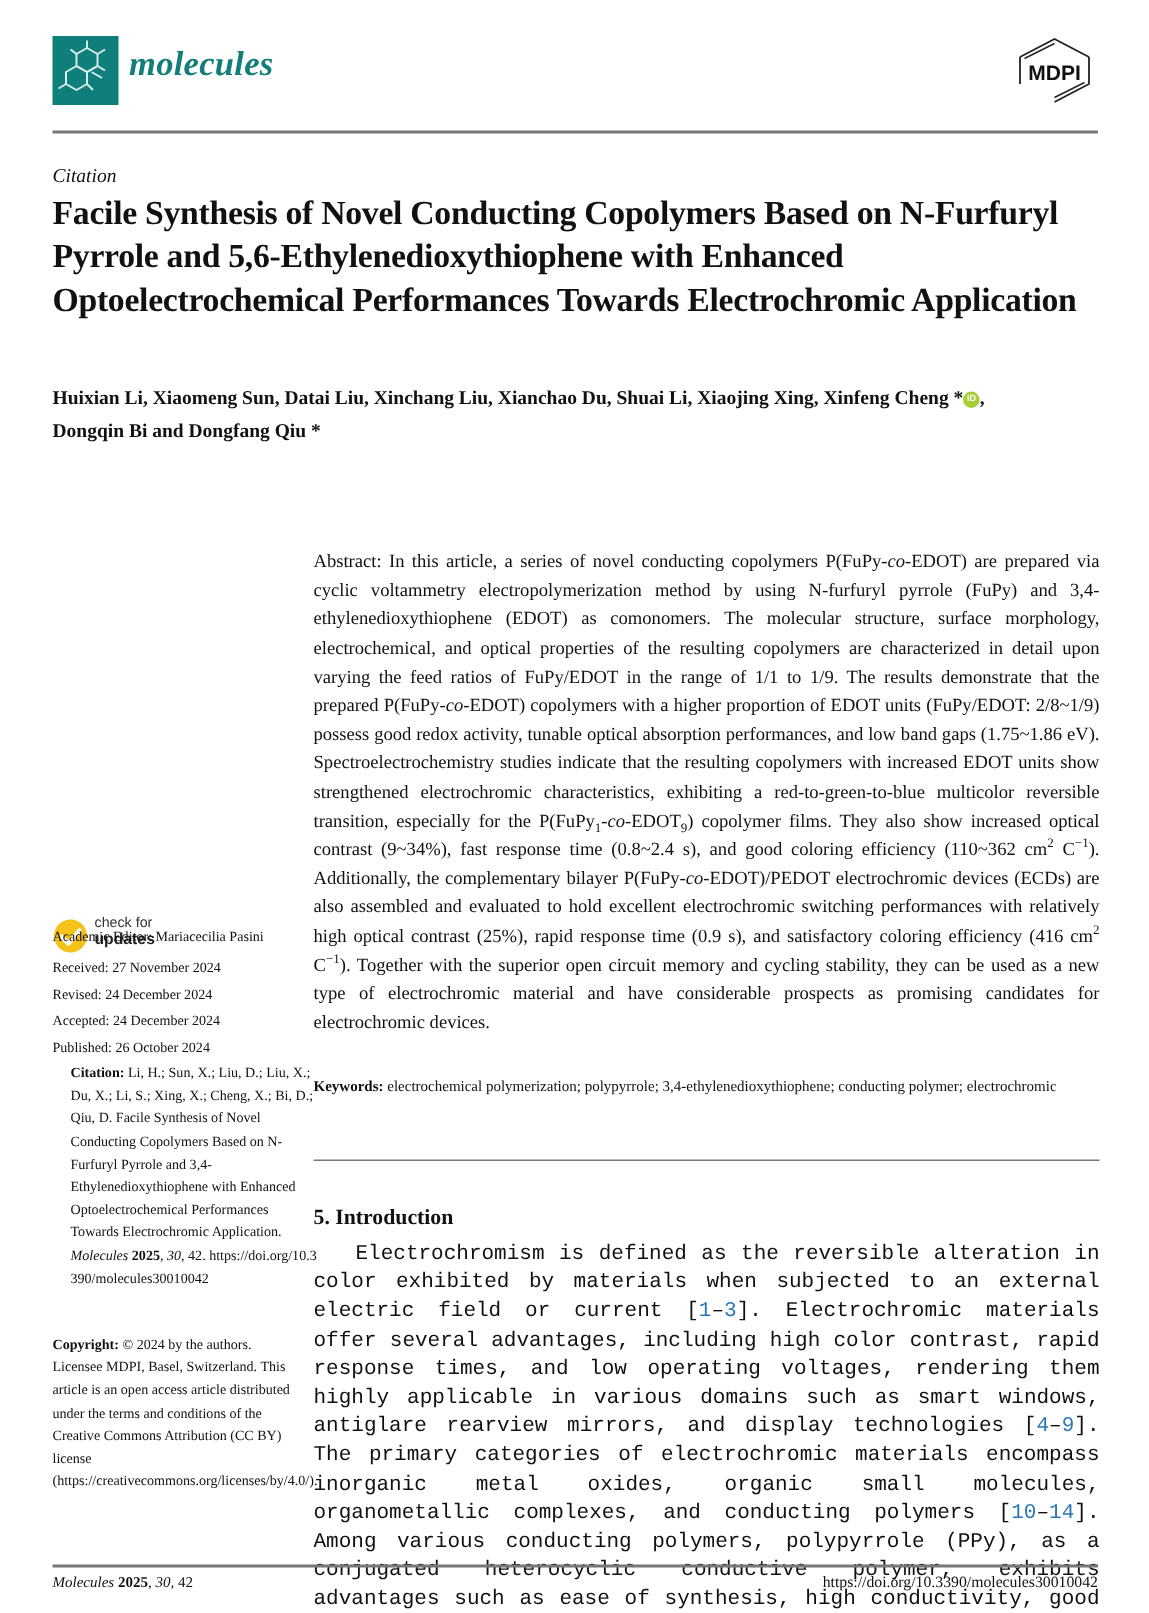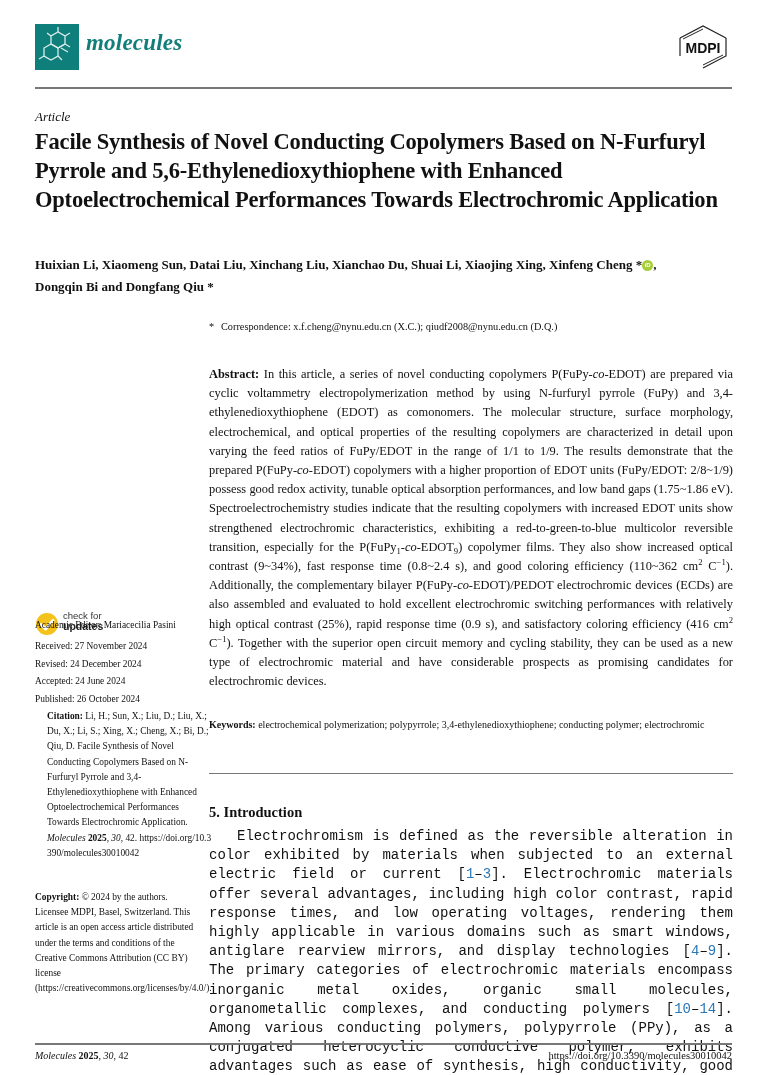--- a/index.html
+++ b/index.html
@@ -28,21 +28,21 @@
            font-family: "Liberation Sans", sans-serif; }
 
   
   .affil { position: absolute; left: 209px; top: 319px; width: 530px; font-size: 10.3px; line-height: 16px; }
   .affil .corr { padding-left: 0; }
   .affil .star { display: inline-block; width: 12px; }
 
   
   .abstract { position: absolute; left: 209px; top: 365px; width: 524px; font-size: 12.4px; line-height: 19.2px;
               text-align: justify; }
-  .abstract b { font-weight: bold; }
+  .abstract b { font-weight: normal; }
   .keywords { position: absolute; left: 209px; top: 715px; width: 524px; font-size: 10px; line-height: 19.2px;
               text-align: justify; }
   .abs-rule { position: absolute; left: 209px; top: 773px; width: 524px; height: 1px; background: #777; }
 
   
   .section-title { position: absolute; left: 209px; top: 804px; font-size: 14.5px; font-weight: bold; }
   .intro { position: absolute; left: 209px; top: 827px; width: 524px; font-size: 14px; line-height: 19.2px;
            text-align: justify; text-indent: 28px; margin: 0; font-family: Liberation Mono, monospace; }
   .ref { color: #2a77b6; }
 
@@ -91,30 +91,29 @@
       <polyline points="11,15 31,5" fill="none" stroke="#222" stroke-width="1"></polyline>
       <polyline points="8,14 8,32" fill="none" stroke="#222" stroke-width="1.2"></polyline>
       <polyline points="54,14 54,32 31,44" fill="none" stroke="#222" stroke-width="1.2"></polyline>
       <polyline points="51,31 31,41" fill="none" stroke="#222" stroke-width="1"></polyline>
       <text x="31" y="29" text-anchor="middle" font-family="Liberation Sans, sans-serif" font-weight="bold" font-size="14" fill="#111">MDPI</text>
     </svg>
   </div>
   <div class="header-rule"></div>
 </div>
 
-<div class="article-type">Article</div>
+<div class="article-type">Citation</div>
 <h1 class="title">Facile Synthesis of Novel Conducting Copolymers Based on N-Furfuryl Pyrrole and 5,6-Ethylenedioxythiophene with Enhanced Optoelectrochemical Performances Towards Electrochromic Application</h1>
 
 <div class="authors">
   <span>Huixian Li, Xiaomeng Sun, Datai Liu, Xinchang Liu, Xianchao Du, Shuai Li, Xiaojing Xing, Xinfeng Cheng *</span><span class="orcid">iD</span><span>,</span><br>
   <span>Dongqin Bi and Dongfang Qiu *</span>
 </div>
 
 <div class="affil">
-  <div class="corr"><span class="star">*</span><span>Correspondence: x.f.cheng@nynu.edu.cn (X.C.); qiudf2008@nynu.edu.cn (D.Q.)</span></div>
 </div>
 
 <div class="abstract">
   <b>Abstract:</b><span> In this article, a series of novel conducting copolymers P(FuPy-</span><i>co</i><span>-EDOT) are prepared via cyclic voltammetry electropolymerization method by using N-furfuryl pyrrole (FuPy) and 3,4-ethylenedioxythiophene (EDOT) as comonomers. The molecular structure, surface morphology, electrochemical, and optical properties of the resulting copolymers are characterized in detail upon varying the feed ratios of FuPy/EDOT in the range of 1/1 to 1/9. The results demonstrate that the prepared P(FuPy-</span><i>co</i><span>-EDOT) copolymers with a higher proportion of EDOT units (FuPy/EDOT: 2/8~1/9) possess good redox activity, tunable optical absorption performances, and low band gaps (1.75~1.86 eV). Spectroelectrochemistry studies indicate that the resulting copolymers with increased EDOT units show strengthened electrochromic characteristics, exhibiting a red-to-green-to-blue multicolor reversible transition, especially for the P(FuPy</span><sub>1</sub><i>-co-</i><span>EDOT</span><sub>9</sub><span>) copolymer films. They also show increased optical contrast (9~34%), fast response time (0.8~2.4 s), and good coloring efficiency (110~362 cm</span><sup>2</sup><span> C</span><sup>−1</sup><span>). Additionally, the complementary bilayer P(FuPy-</span><i>co</i><span>-EDOT)/PEDOT electrochromic devices (ECDs) are also assembled and evaluated to hold excellent electrochromic switching performances with relatively high optical contrast (25%), rapid response time (0.9 s), and satisfactory coloring efficiency (416 cm</span><sup>2</sup><span> C</span><sup>−1</sup><span>). Together with the superior open circuit memory and cycling stability, they can be used as a new type of electrochromic material and have considerable prospects as promising candidates for electrochromic devices.</span>
 </div>
 
 <div class="keywords">
   <b>Keywords:</b><span> electrochemical polymerization; polypyrrole; 3,4-ethylenedioxythiophene; conducting polymer; electrochromic</span>
 </div>
 <div class="abs-rule"></div>
@@ -131,21 +130,21 @@
     <div>check for</div>
     <div class="upd">updates</div>
   </div>
 </div>
 
 <div class="side side-editor">Academic Editor: Mariacecilia Pasini</div>
 
 <div class="side side-dates">
   <div>Received: 27 November 2024</div>
   <div>Revised: 24 December 2024</div>
-  <div>Accepted: 24 June 2024</div>
+  <div>Accepted: 24 December 2024</div>
   <div>Published: 26 October 2024</div>
 </div>
 
 <div class="side side-citation">
   <b>Citation:</b><span> Li, H.; Sun, X.; Liu, D.; Liu, X.; Du, X.; Li, S.; Xing, X.; Cheng, X.; Bi, D.; Qiu, D. Facile Synthesis of Novel Conducting Copolymers Based on N-Furfuryl Pyrrole and 3,4-Ethylenedioxythiophene with Enhanced Optoelectrochemical Performances Towards Electrochromic Application. </span><i>Molecules</i><b> 2025</b><i>, 30</i><span>, 42. </span><span style="word-break: break-all;">https://doi.org/10.3390/molecules30010042</span>
 </div>
 
 <div class="side side-copyright">
   <b>Copyright:</b><span> © 2024 by the authors. Licensee MDPI, Basel, Switzerland. This article is an open access article distributed under the terms and conditions of the Creative Commons Attribution (CC BY) license (https://creativecommons.org/licenses/by/4.0/).</span>
 </div>

